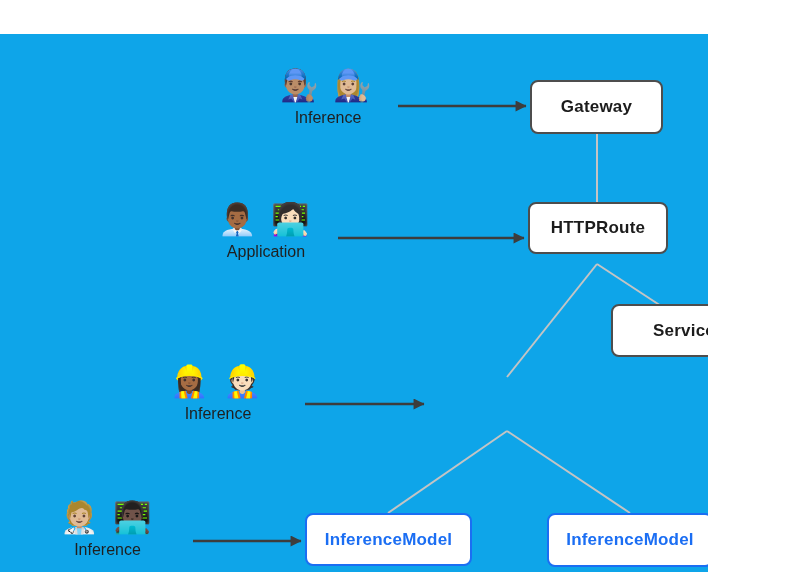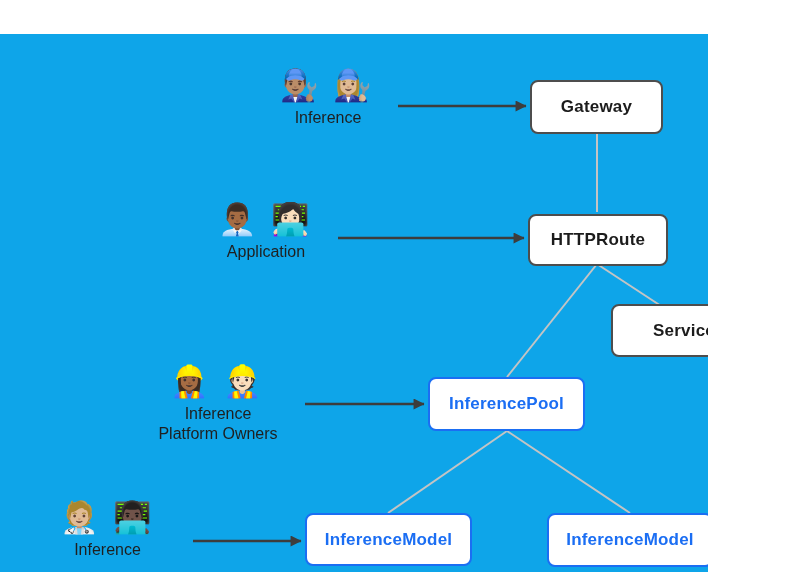--- a/index.html
+++ b/index.html
@@ -81,31 +81,28 @@
     <line x1="398" y1="72" x2="526" y2="72" stroke="#3d3d3d" stroke-width="2.5" marker-end="url(#arrowhead)"></line>
     <line x1="338" y1="204" x2="524" y2="204" stroke="#3d3d3d" stroke-width="2.5" marker-end="url(#arrowhead)"></line>
     <line x1="305" y1="370" x2="424" y2="370" stroke="#3d3d3d" stroke-width="2.5" marker-end="url(#arrowhead)"></line>
     <line x1="193" y1="507" x2="301" y2="507" stroke="#3d3d3d" stroke-width="2.5" marker-end="url(#arrowhead)"></line>
   </svg>
 
   <div class="node gray" style="left:530px; top:46px; width:133px; height:54px;">
     <span>Gateway</span>
   </div>
 
-  <div class="node gray" style="left:528px; top:180px; width:140px; height:52px;">
+  <div class="node gray" style="left:528px; top:168px; width:140px; height:52px;">
     <span>HTTPRoute</span>
   </div>
 
   <div class="node gray" style="left:611px; top:270px; width:146px; height:53px;">
     <span>Service</span>
   </div>
 
-  <div class="node blue" style="left:428px; top:343px; width:157px; height:54px;">
-    <span>InferencePool</span>
-  </div>
 
   <div class="node blue" style="left:305px; top:479px; width:167px; height:53px;">
     <span>InferenceModel</span>
   </div>
 
   <div class="node blue" style="left:547px; top:479px; width:166px; height:54px;">
     <span>InferenceModel</span>
   </div>
 
   <div class="persona" style="left:228px; top:30px; width:200px;">
@@ -114,21 +111,20 @@
   </div>
 
   <div class="persona" style="left:166px; top:164px; width:200px;">
     <div class="emojis">👨🏾‍💼 👩🏻‍💻</div>
     <span class="label-line">Application</span>
   </div>
 
   <div class="persona" style="left:108px; top:326px; width:220px;">
     <div class="emojis">👷🏾‍♀️ 👷🏻</div>
     <span class="label-line">Inference</span>
-    <span class="label-line">Platform Owners</span>
   </div>
 
   <div class="persona" style="left:0px; top:462px; width:215px;">
     <div class="emojis">🧑🏼‍⚕️ 👨🏿‍💻</div>
     <span class="label-line">Inference</span>
   </div>
 
 </div>
 
 </body></html>

